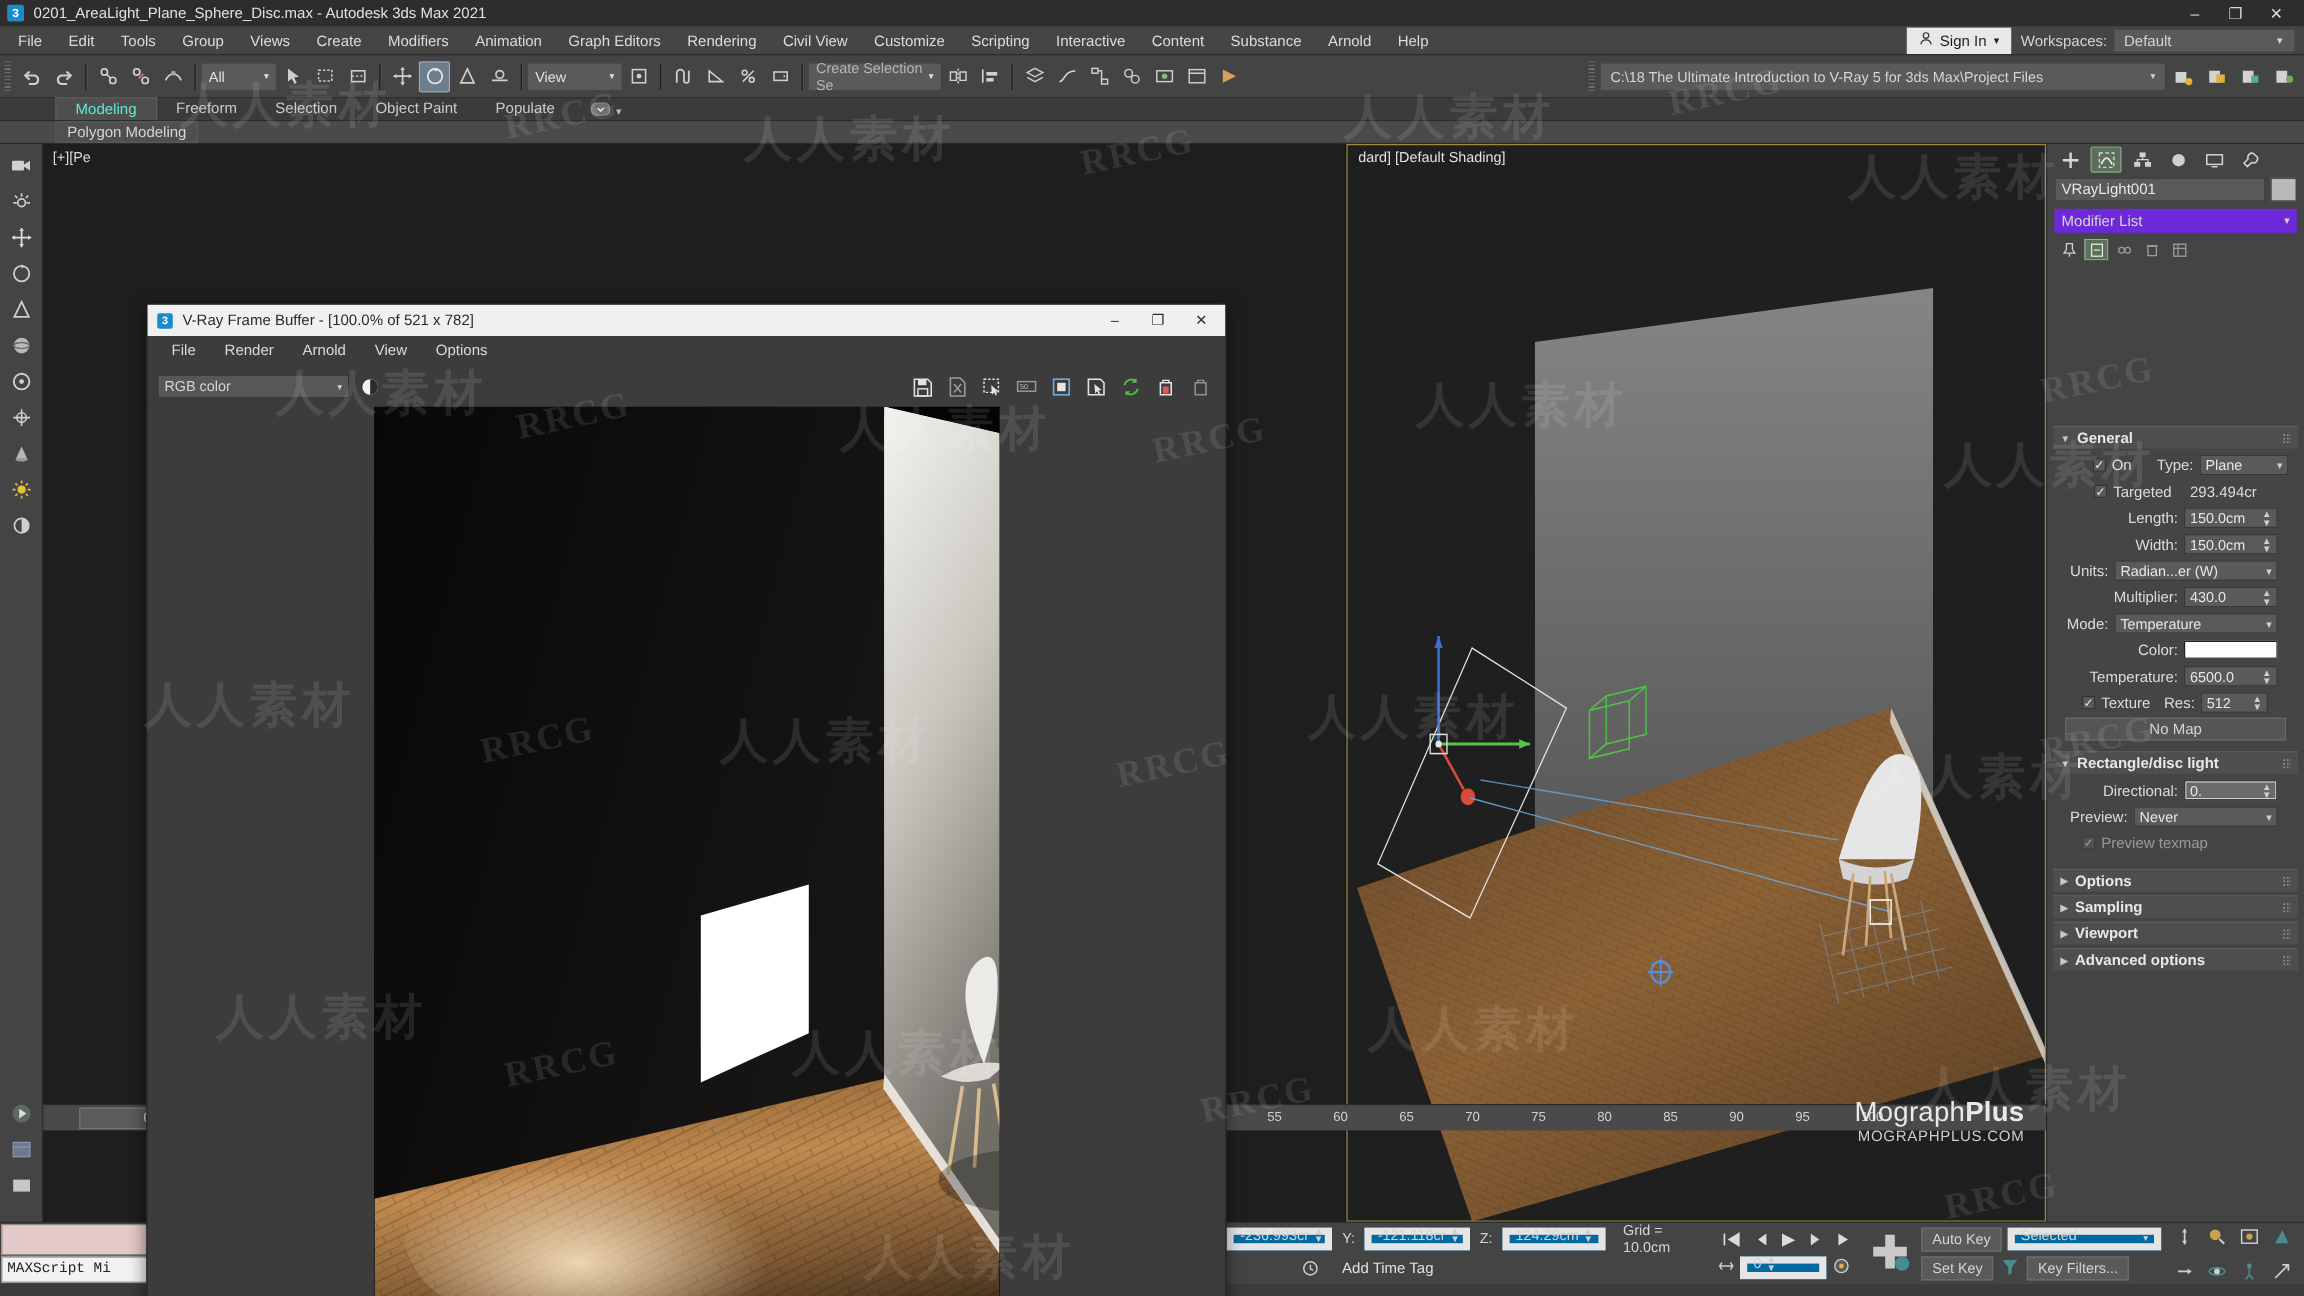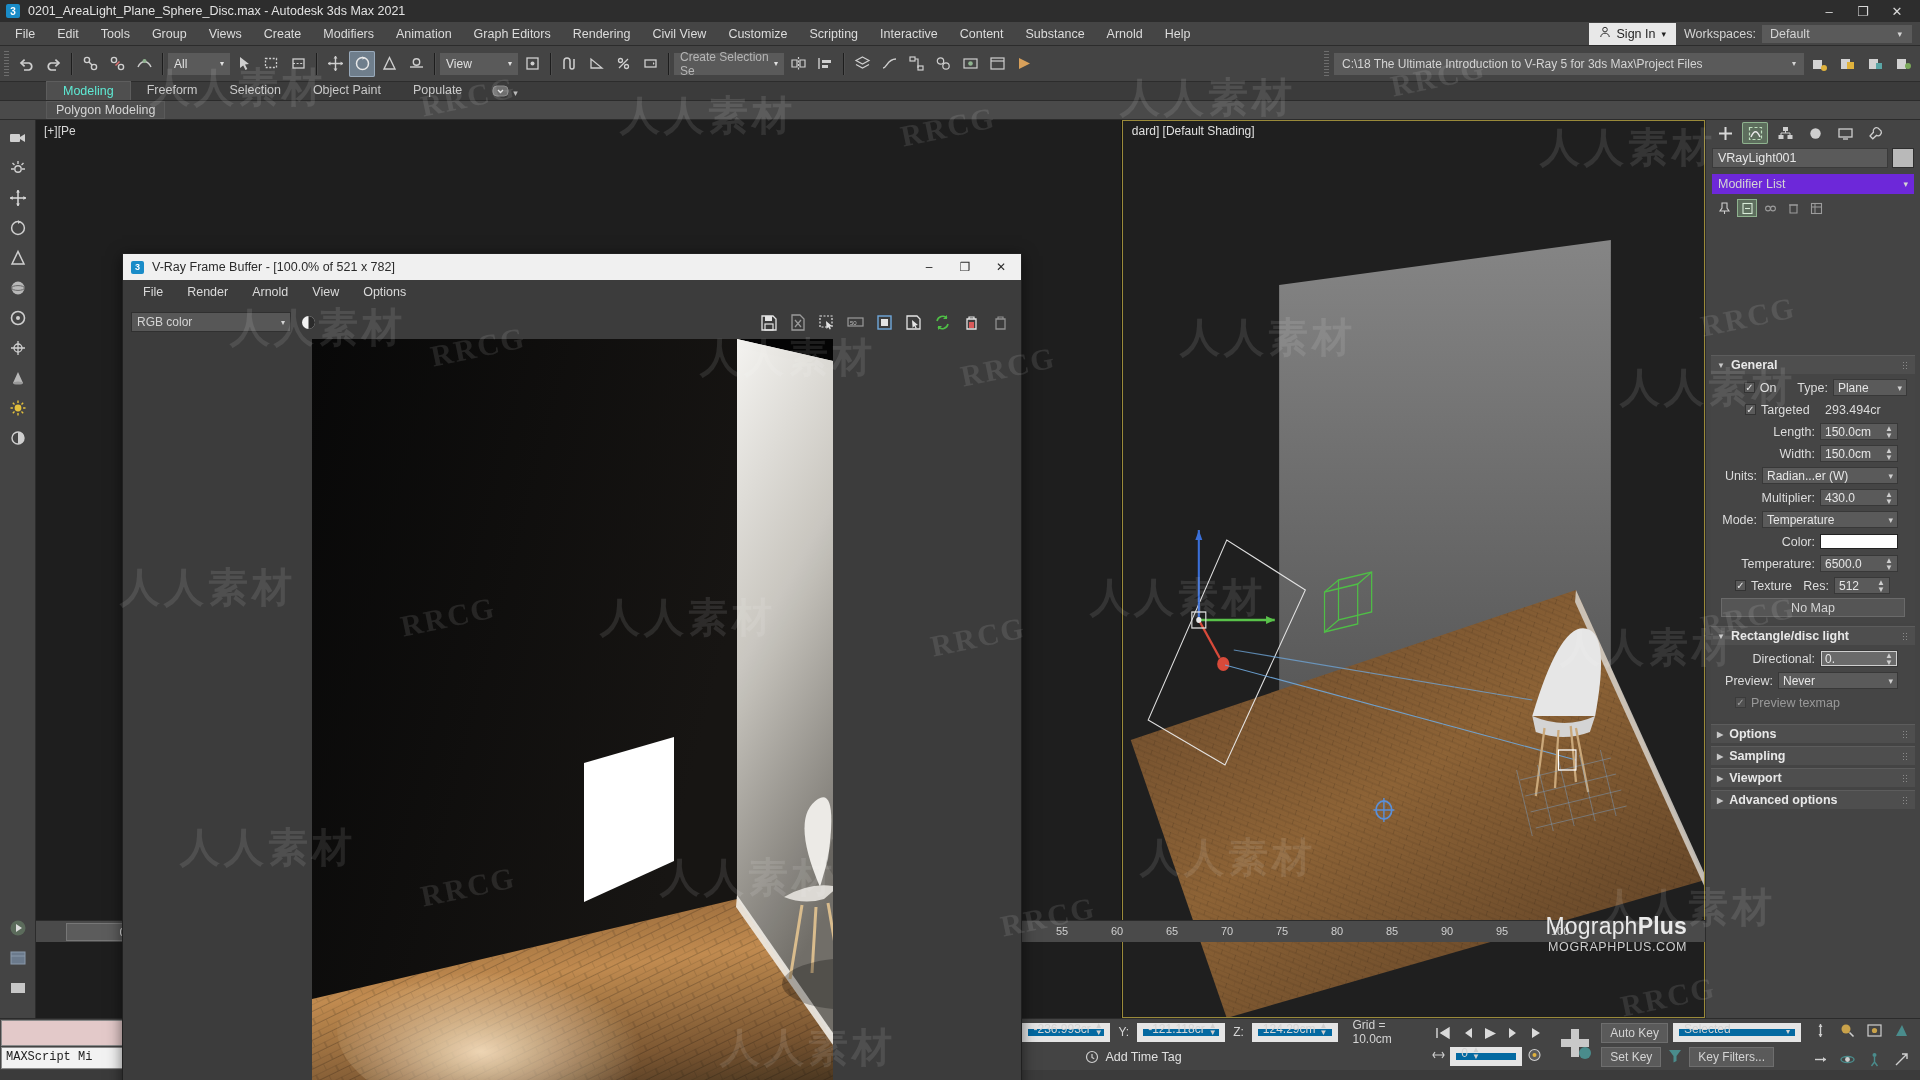--- a/index.html
+++ b/index.html
@@ -1099,21 +1099,21 @@
       <span>Z:</span>
       <div class="sfield" style="width:88px">
         <span>124.29cm</span>
         <span class="spin">▲<br>▼</span>
       </div>
       <span style="margin-left:6px">Grid = 10.0cm</span>
     </div>
 
     <div id="statusrow2">
       <span>Click and drag to select and move objects</span>
-      <span style="margin-left:640px;display:flex;align-items:flex-start;gap:6px">
+      <span style="margin-left:640px;display:flex;align-items:flex-start;gap:19px">
         <svg width="14" height="14" viewBox="0 0 14 14">
             <circle cx="7" cy="7" r="5.5" fill="none" stroke="#cfcfcf" stroke-width="1.2"></circle>
             <path d="M7 4v3.4l2.2 1.3" stroke="#cfcfcf" stroke-width="1.2" fill="none"></path>
           </svg>
         <span>Add Time Tag</span>
       </span>
     </div>
   </div>
 
   <div id="statusright">

